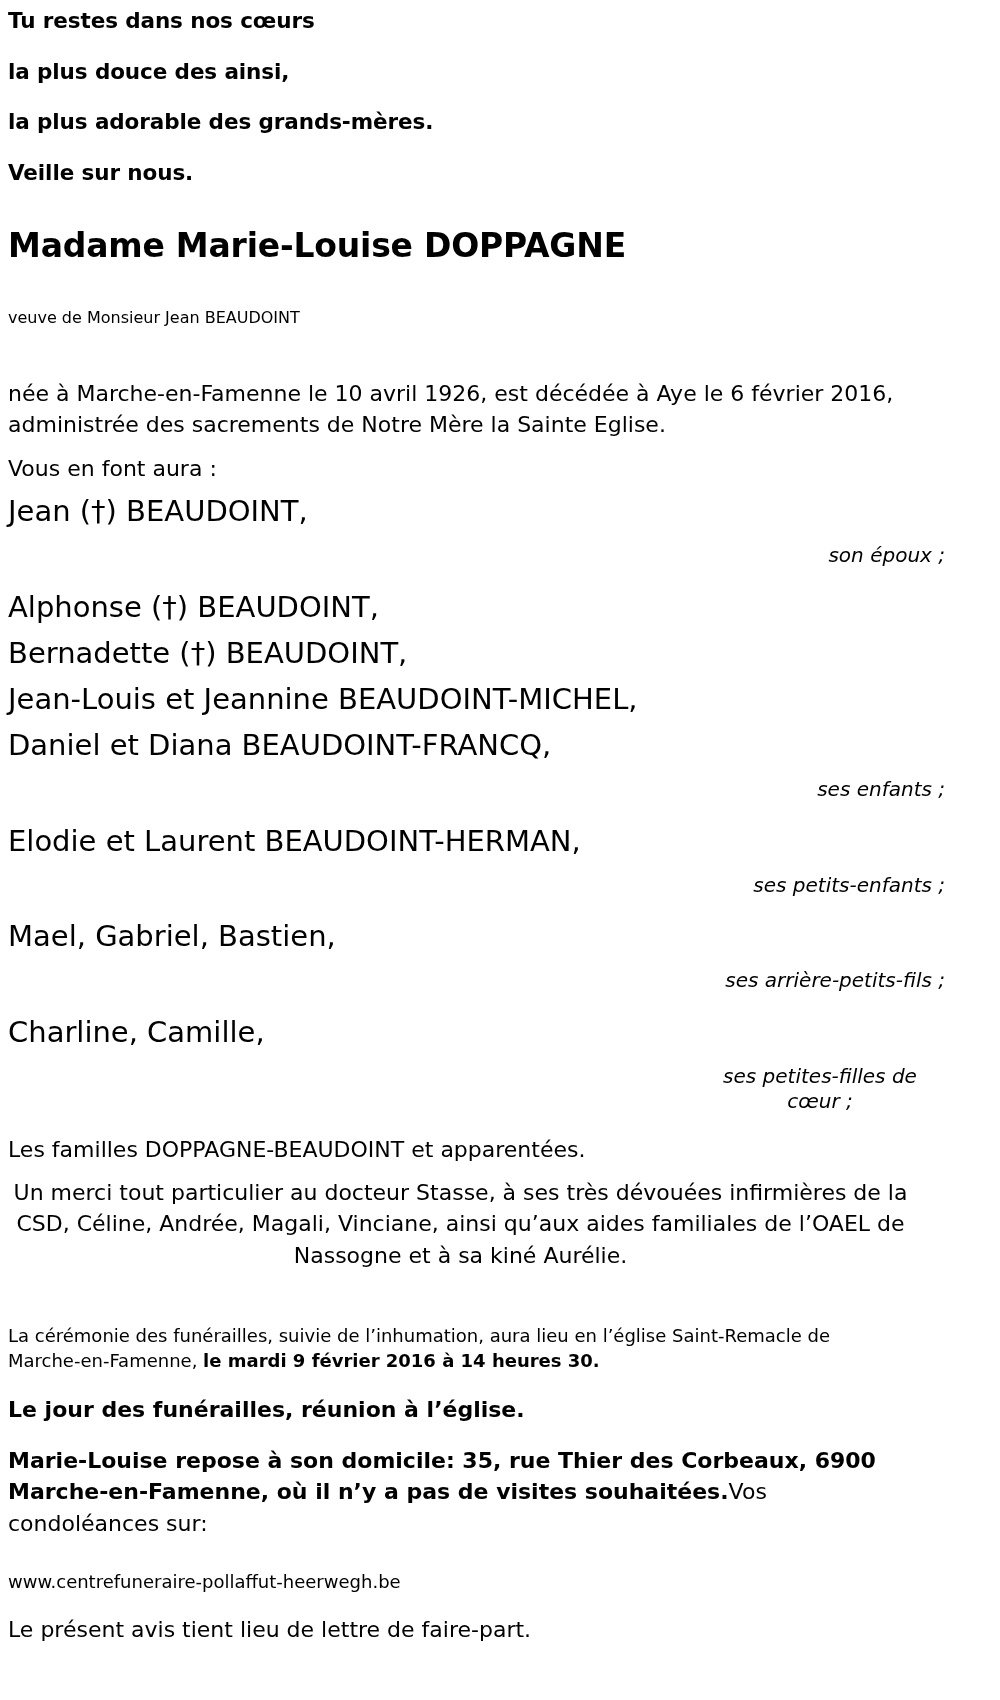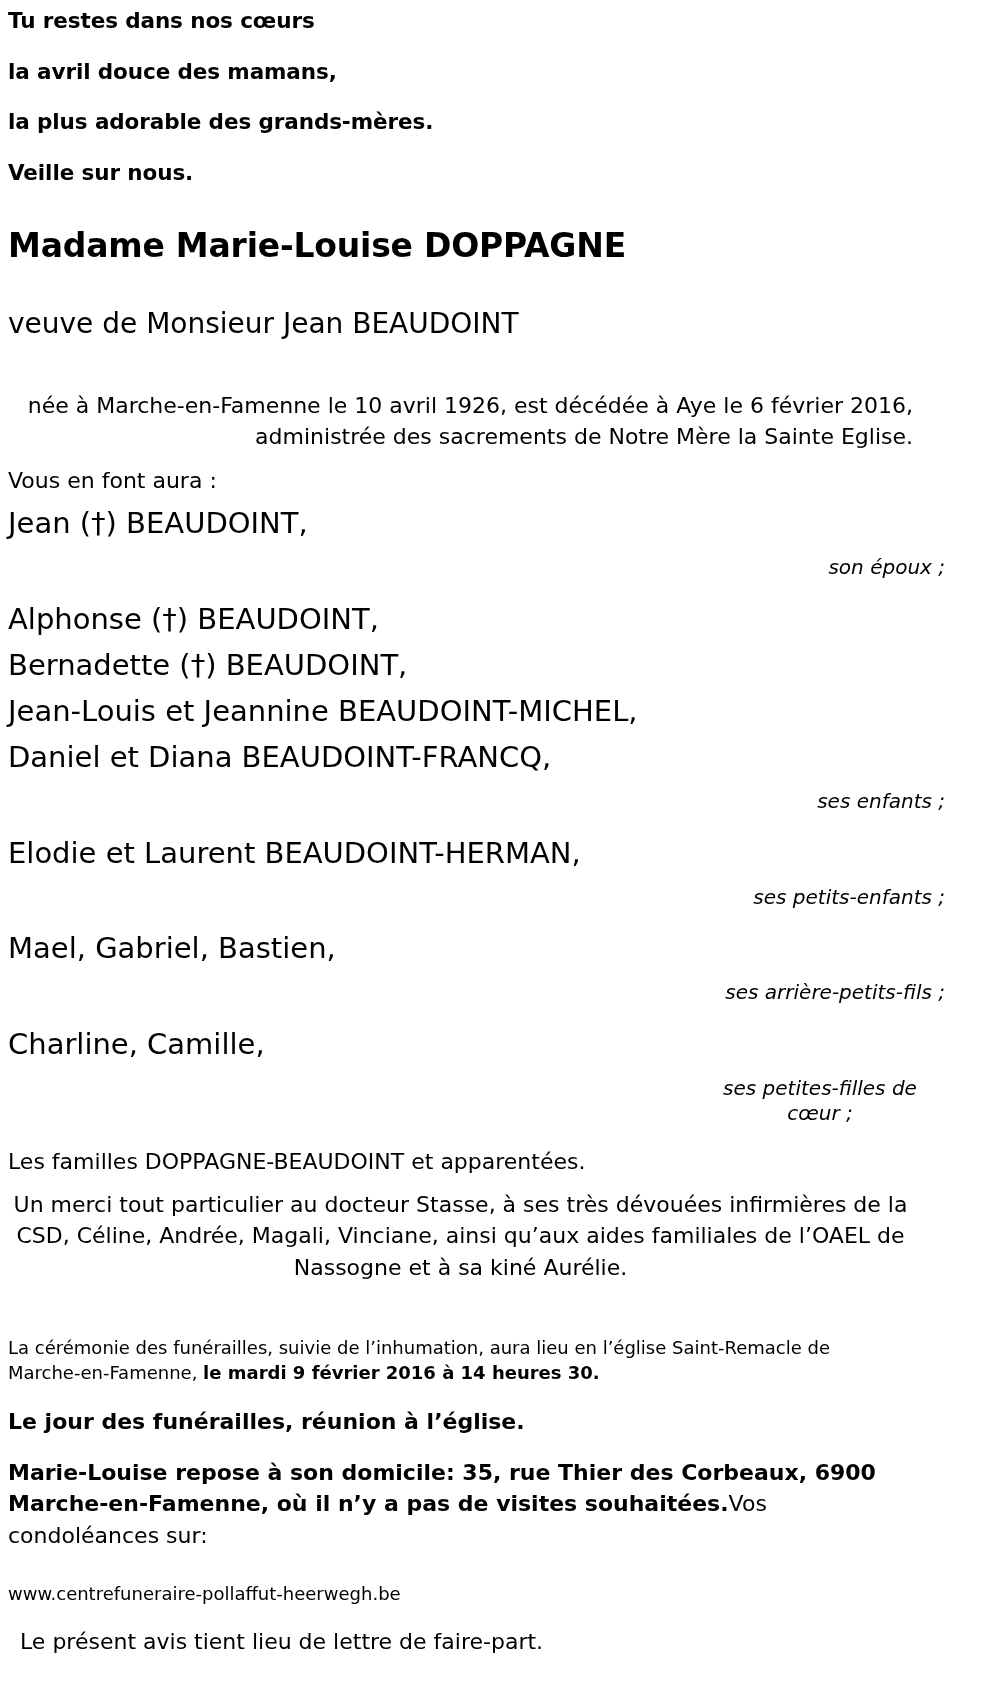--- a/index.html
+++ b/index.html
@@ -40,32 +40,31 @@
   .deceased-name {
     font-size: 33px;
     font-weight: bold;
     line-height: 1.0;
     margin: 0 0 48px 0;
     letter-spacing: -0.2px;
   }
 
   
   .widow-line {
-    font-size: 28px;
+    font-size: 16px;
     line-height: 1.0;
     margin: 8px 0 52px 0;
   }
 
   
   .vitals {
     font-size: 22px;
     line-height: 1.42;
     margin: 0 0 18px 0;
     max-width: 905px;
-    text-align: right;
   }
 
   
   .survivors {
     margin: 0 0 0 0;
   }
   .intro-line {
     font-size: 22px;
     line-height: 1.0;
     margin: 0 0 17px 0;
@@ -137,31 +136,31 @@
     font-weight: normal;
   }
   .website {
     font-size: 18px;
     line-height: 1.0;
     margin: 34px 0 28px 0;
   }
   .closing {
     font-size: 22px;
     line-height: 1.0;
-    margin: 12px;
+    margin: 0;
   }
 </style>
 </head>
 <body>
 
 <div class="notice">
 
   <div class="epitaph">
     <p class="epitaph-line">Tu restes dans nos cœurs</p>
-    <p class="epitaph-line">la avril douce des mamans,</p>
+    <p class="epitaph-line">la plus douce des ainsi,</p>
     <p class="epitaph-line">la plus adorable des grands-mères.</p>
     <p class="epitaph-line">Veille sur nous.</p>
   </div>
 
   <h1 class="deceased-name">Madame Marie-Louise DOPPAGNE</h1>
 
   <p class="widow-line">veuve de Monsieur Jean BEAUDOINT</p>
 
   <p class="vitals">née à Marche-en-Famenne le 10 avril 1926, est décédée à Aye le 6 février 2016, administrée des sacrements de Notre Mère la Sainte Eglise.</p>
 

